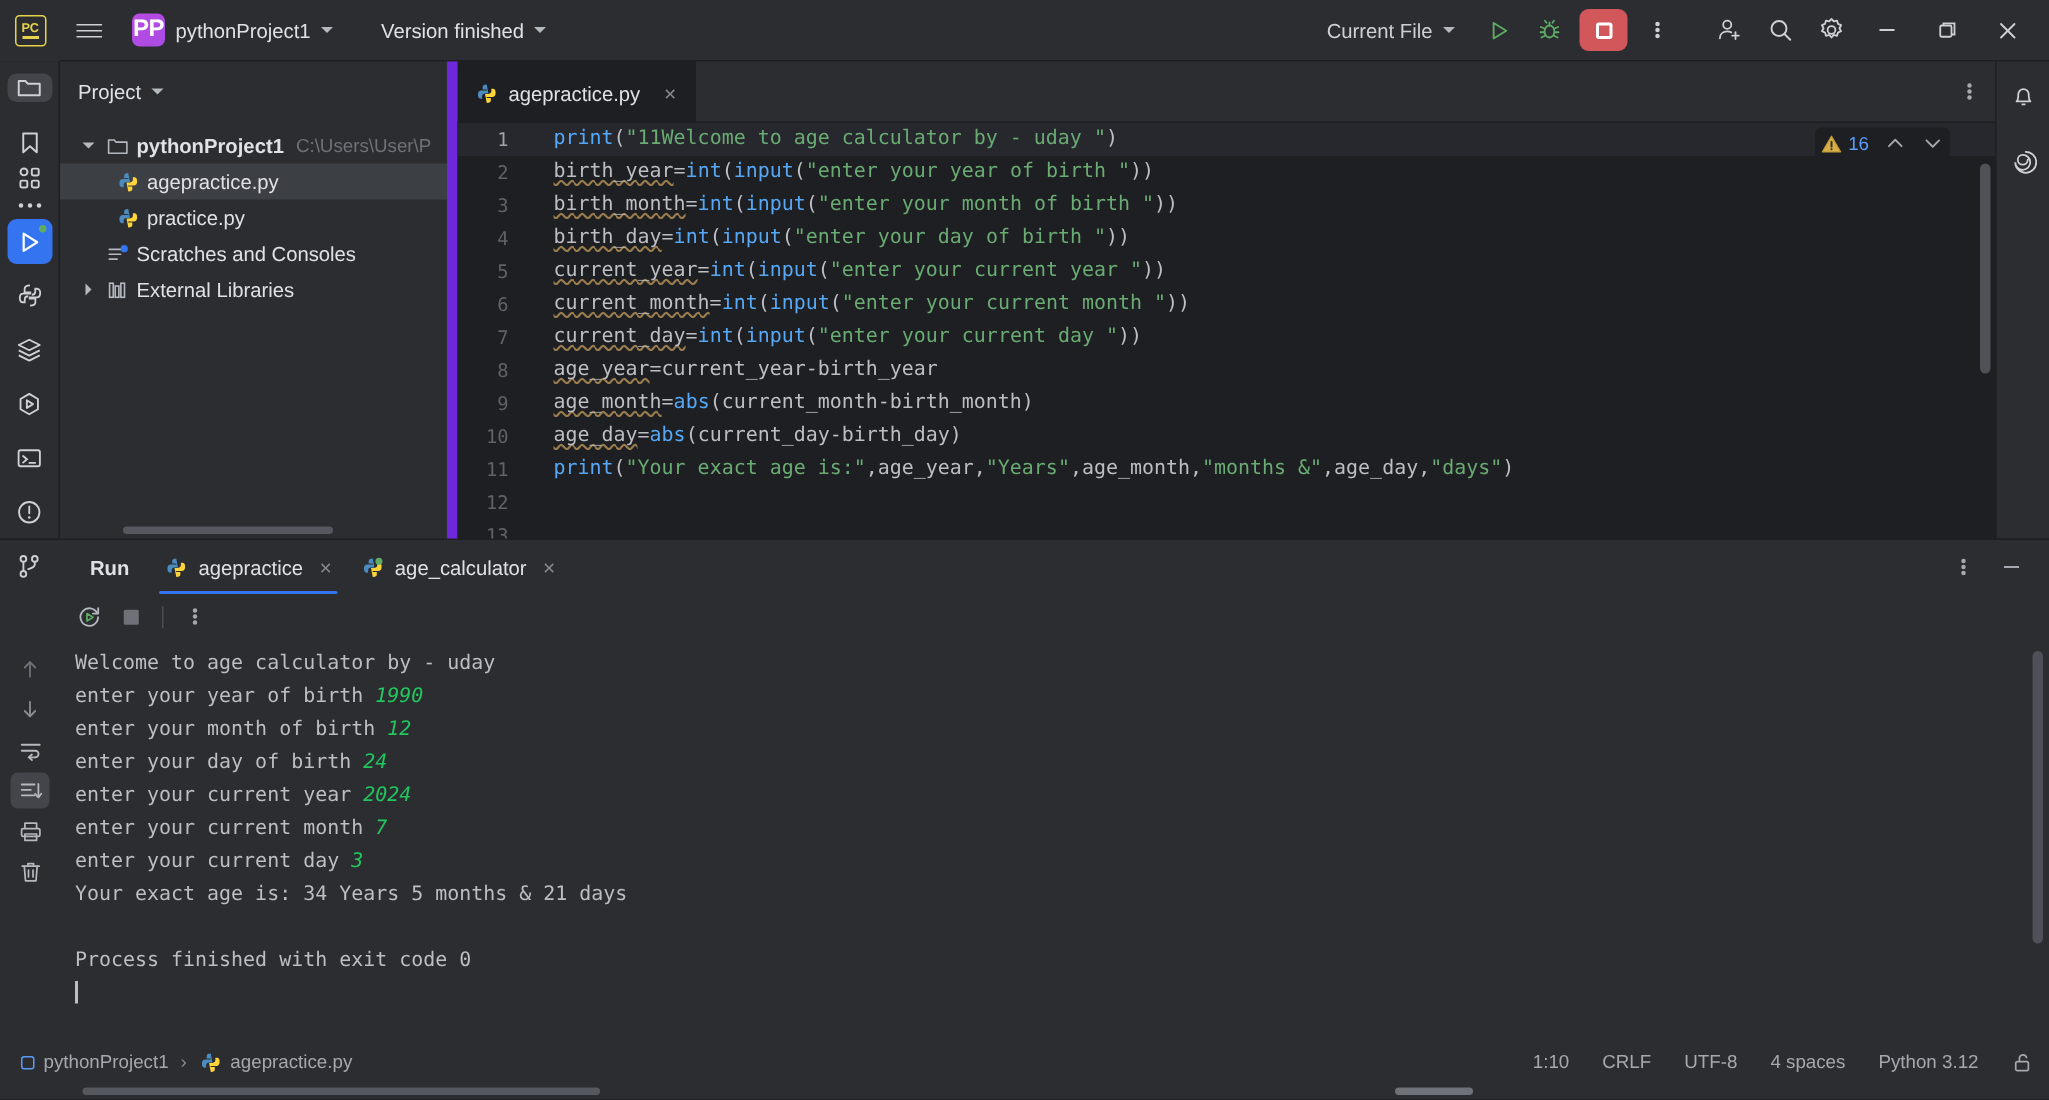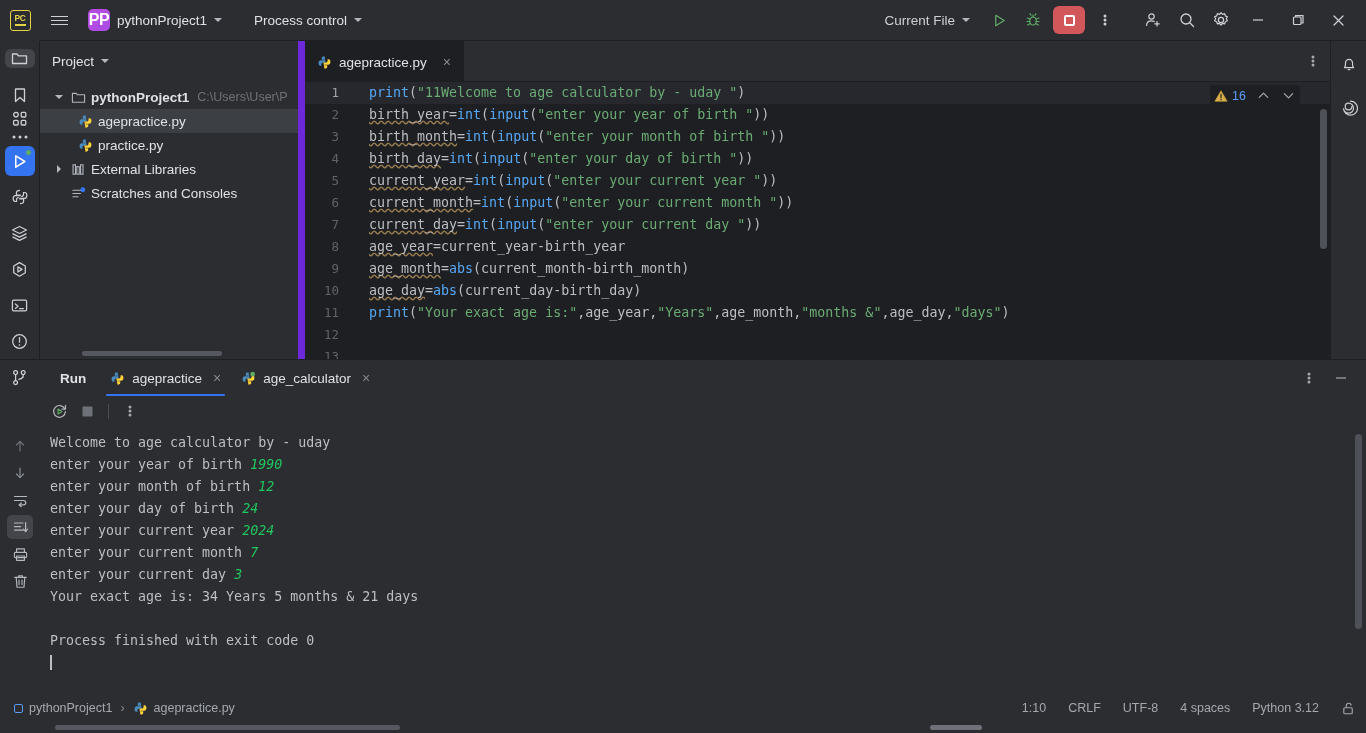--- a/index.html
+++ b/index.html
@@ -183,21 +183,21 @@
           <span>
             <i></i>
           </span>
         </div>
       <div class="proj-chip">
         <div class="pp-badge">PP</div>
         <div class="proj-name">pythonProject1</div>
         <div class="chev-d"></div>
       </div>
       <div class="vcs">
-        <span>Process control</span>
+        <span>Version finished</span>
         <span class="chev-d"></span>
       </div>
     </div>
     <div class="tb-spacer"></div>
     <div class="tb-right">
       <div class="runcfg">
         <span>Current File</span>
         <span class="chev-d"></span>
       </div>
       <div class="ticon">
@@ -378,44 +378,44 @@
 
         <div class="row" style="padding-left:38px">
           <svg class="pyicon" viewBox="0 0 16 16">
             <path d="M8 1.4 c-2.3 0-2.9 .8-2.9 2 V5 h3 v.7 H4 c-1.3 0-2.3 .9-2.3 2.9 0 1.9 .6 2.9 1.9 2.9 h1.1 V9.9 c0-1.2 .9-2 2.1-2 h2.4" fill="#4b8bbe"></path>
             <path d="M8 14.6 c2.3 0 2.9-.8 2.9-2 V11 h-3 v-.7 H12 c1.3 0 2.3-.9 2.3-2.9 0-1.9-.6-2.9-1.9-2.9 h-1.1 V6.1 c0 1.2-.9 2-2.1 2 H6.8" fill="#ffd43b"></path>
           </svg>
           <span class="nm">practice.py</span>
         </div>
 
         <div class="row">
+          <span class="arrow blank"></span>
+          <svg class="pyicon" viewBox="0 0 16 16">
+            <g stroke="#b4b8bf" stroke-width="1.2" stroke-linecap="round">
+                <path d="M2 4.5 H12"></path>
+                <path d="M2 8 H10"></path>
+                <path d="M2 11.5 H7.5"></path>
+              </g>
+            <circle cx="12.6" cy="4" r="2.6" fill="#3574f0"></circle>
+          </svg>
+          <span class="nm">Scratches and Consoles</span>
+        </div>
+
+        <div class="row">
           <span class="arrow">
               <span class="ar-r"></span>
             </span>
           <svg class="pyicon" viewBox="0 0 16 16">
             <g fill="none" stroke="#b4b8bf" stroke-width="1.15">
                 <rect x="2.2" y="3" width="2.6" height="10"></rect>
                 <rect x="6.2" y="5" width="2.6" height="8"></rect>
                 <rect x="10.2" y="3" width="2.6" height="10"></rect>
               </g>
           </svg>
           <span class="nm">External Libraries</span>
-        </div>
-
-        <div class="row">
-          <span class="arrow blank"></span>
-          <svg class="pyicon" viewBox="0 0 16 16">
-            <g stroke="#b4b8bf" stroke-width="1.2" stroke-linecap="round">
-                <path d="M2 4.5 H12"></path>
-                <path d="M2 8 H10"></path>
-                <path d="M2 11.5 H7.5"></path>
-              </g>
-            <circle cx="12.6" cy="4" r="2.6" fill="#3574f0"></circle>
-          </svg>
-          <span class="nm">Scratches and Consoles</span>
         </div>
 
       </div>
       <div class="proj-hscroll"></div>
     </div>
 
     <div class="editorcol">
       <div class="tabbar">
         <div class="etab">
           <svg class="pyicon" viewBox="0 0 16 16">

